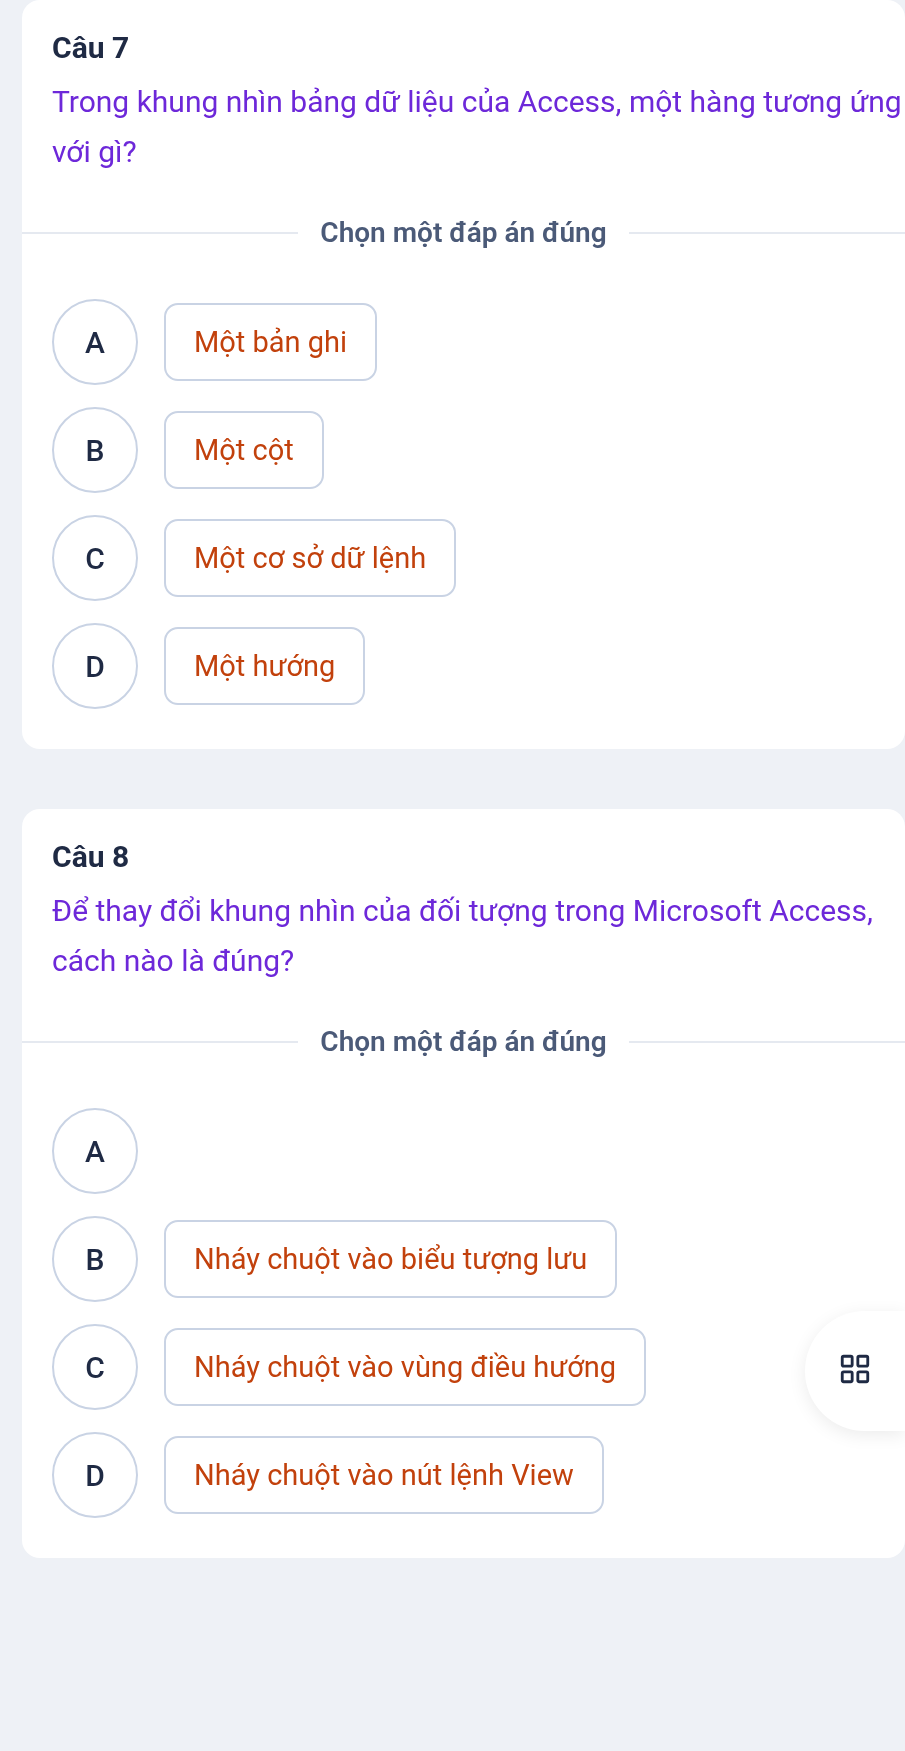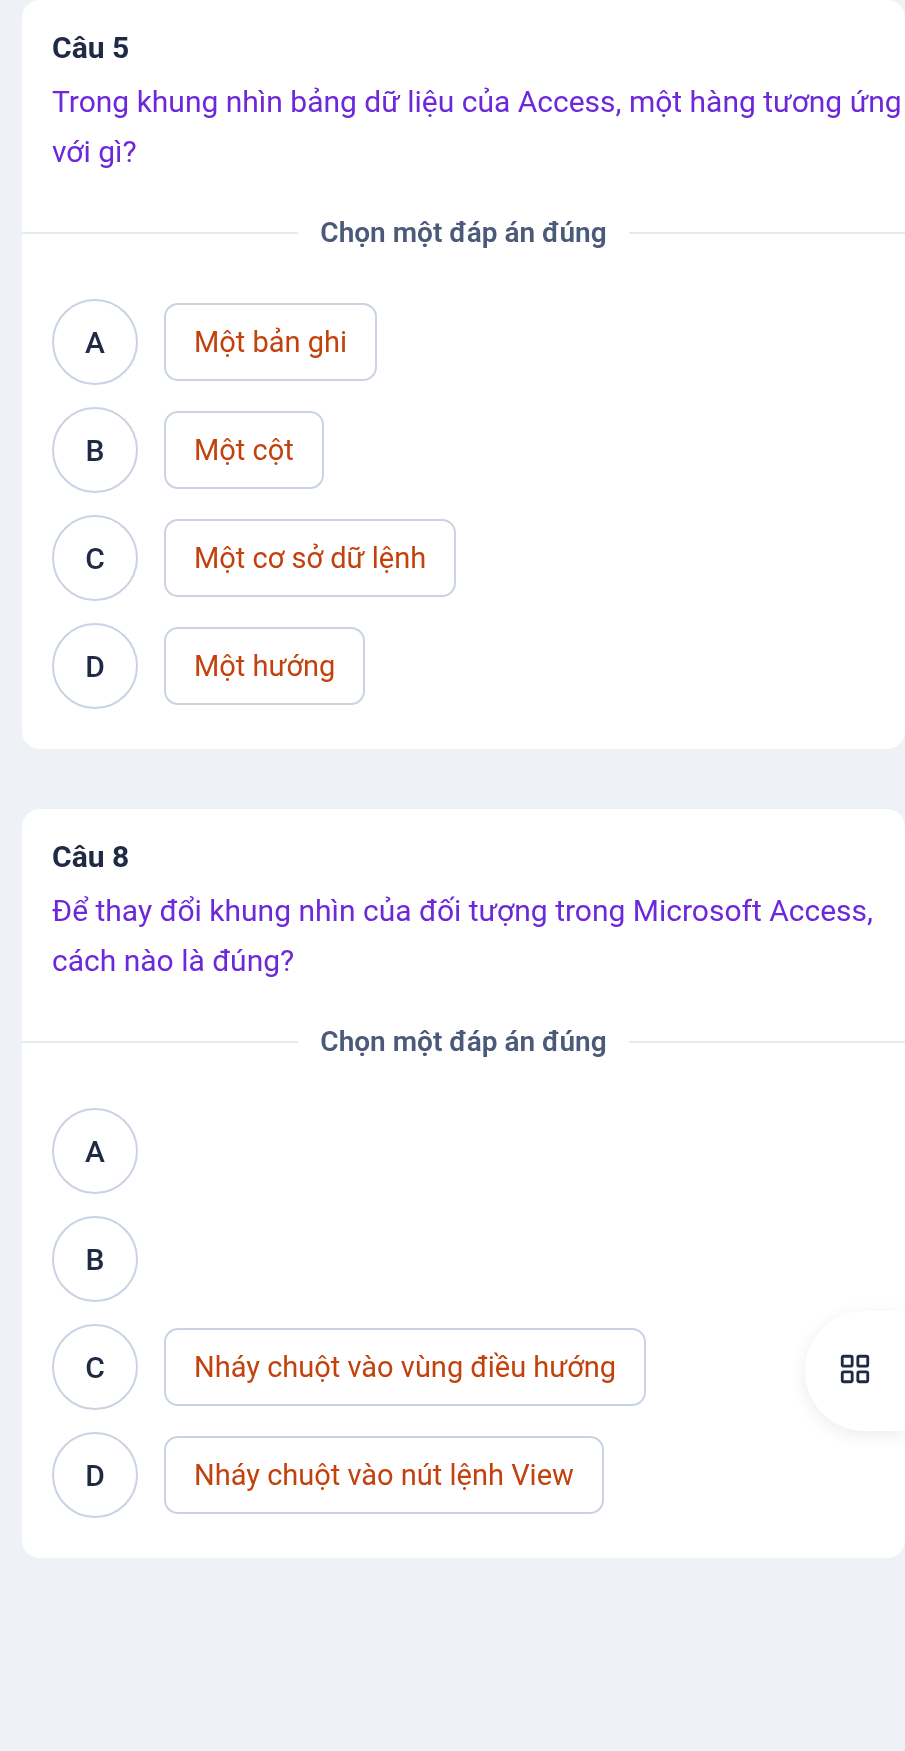--- a/index.html
+++ b/index.html
@@ -91,21 +91,21 @@
     display: flex;
     align-items: center;
     justify-content: center;
   }
   .fab svg { width: 34px; height: 34px; }
 </style>
 </head>
 <body>
 
 <div class="card">
-  <div class="q-title">Câu 5</div>
+  <div class="q-title">Câu 7</div>
   <div class="q-text">Trong khung nhìn bảng dữ liệu của Access, một hàng tương ứng với gì?</div>
 
   <div class="divider-wrap">
     <div class="divider-line"></div>
     <div class="divider-label">Chọn một đáp án đúng</div>
     <div class="divider-line"></div>
   </div>
 
   <div class="options">
     <div class="option-row">
@@ -136,20 +136,21 @@
     <div class="divider-label">Chọn một đáp án đúng</div>
     <div class="divider-line"></div>
   </div>
 
   <div class="options">
     <div class="option-row">
       <div class="letter-pill">A</div>
     </div>
     <div class="option-row">
       <div class="letter-pill">B</div>
+      <div class="answer-pill">Nháy chuột vào biểu tượng lưu</div>
     </div>
     <div class="option-row">
       <div class="letter-pill">C</div>
       <div class="answer-pill">Nháy chuột vào vùng điều hướng</div>
     </div>
     <div class="option-row">
       <div class="letter-pill">D</div>
       <div class="answer-pill">Nháy chuột vào nút lệnh View</div>
     </div>
   </div>

